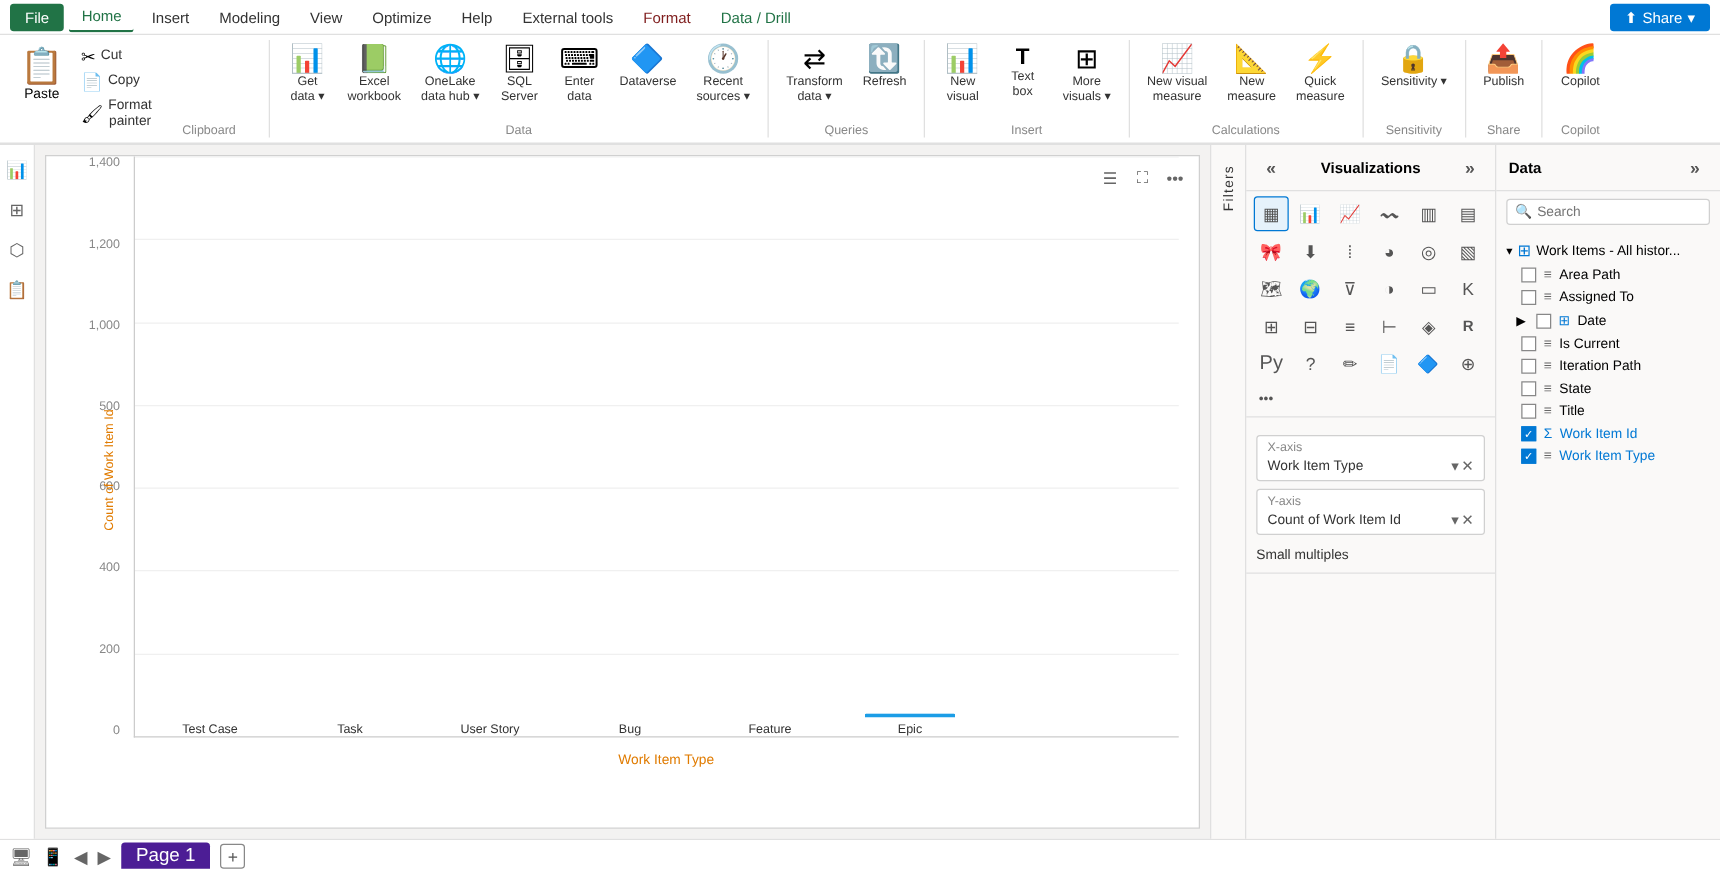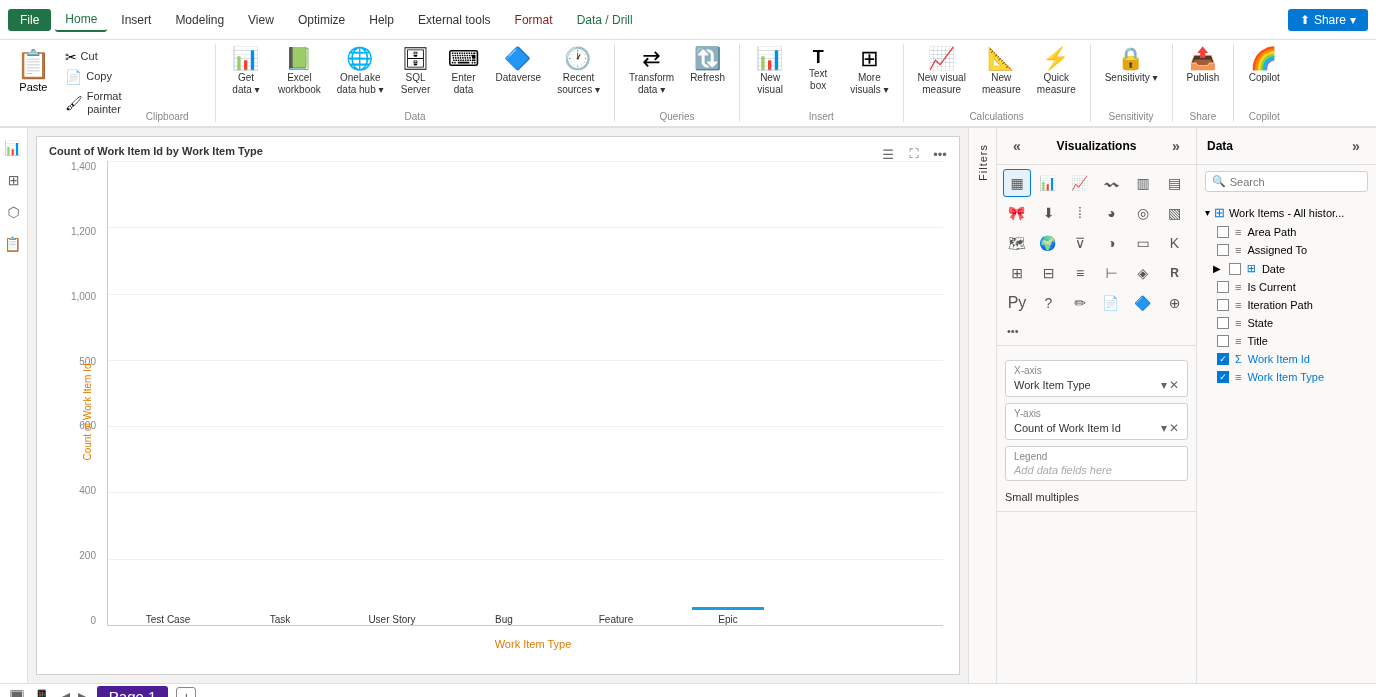--- a/index.html
+++ b/index.html
@@ -1,20 +1,20 @@
 <!DOCTYPE html>
 <html><head>
   <meta charset="utf-8">
   <style>
     * { box-sizing: border-box; margin: 0; padding: 0; font-family: 'Segoe UI', Arial, sans-serif; }
     body { background: #f3f2f1; width: 1376px; height: 697px; overflow: hidden; font-size: 12px; }
 
     
     .menu-bar {
-      display: flex; align-items: center; background: #fff; height: 40px;
+      display: flex; align-items: center; background: #fff; height: 28px;
       border-bottom: 1px solid #e0e0e0; padding: 0 8px; gap: 4px;
     }
     .menu-bar .menu-item {
       padding: 4px 10px; font-size: 12px; cursor: pointer; color: #333;
       border-radius: 3px;
     }
     .menu-bar .menu-item.active { background: #fff; border-bottom: 2px solid #217346; color: #217346; font-weight: 500; }
     .menu-bar .menu-item.format-menu { color: #7f1d1d; }
     .menu-bar .menu-item.data-drill { color: #217346; }
     .menu-bar .menu-item.file-menu { background: #217346; color: #fff; padding: 4px 12px; border-radius: 3px; }
@@ -351,21 +351,20 @@
 <div class="main-area">
 
   <div class="left-sidebar">
     <div class="icon-btn">📊</div>
     <div class="icon-btn">⊞</div>
     <div class="icon-btn">⬡</div>
     <div class="icon-btn">📋</div>
   </div>
 
   <div class="chart-area">
-    <div class="chart-title">Count of Work Item Id by Work Item Type</div>
     <div class="chart-toolbar">
       <div class="chart-toolbar-btn">☰</div>
       <div class="chart-toolbar-btn">⛶</div>
       <div class="chart-toolbar-btn">•••</div>
     </div>
 
     <div style="position:relative; height: calc(100% - 36px); padding: 0 16px 36px 70px;">
 
       <div style="position:absolute; left:0; top:0; bottom:36px; width:65px; display:flex; flex-direction:column; justify-content:space-between; align-items:flex-end; padding-right:6px;">
         <span class="y-tick">1,400</span>
@@ -496,24 +495,20 @@
         <div class="field-well-label">Y-axis</div>
         <div class="field-well-value">
           <span>Count of Work Item Id</span>
           <div class="field-well-actions">
             <span>▾</span>
             <span>✕</span>
           </div>
         </div>
       </div>
 
-      <div class="field-well">
-        <div class="field-well-label">Legend</div>
-        <div class="field-well-placeholder">Add data fields here</div>
-      </div>
 
       <div style="font-size:11px; color:#333; padding: 4px 0;">Small multiples</div>
     </div>
   </div>
 
   <div class="data-panel">
     <div class="data-panel-header">
       <span>Data</span>
       <div class="panel-arrow-btn">»</div>
     </div>

